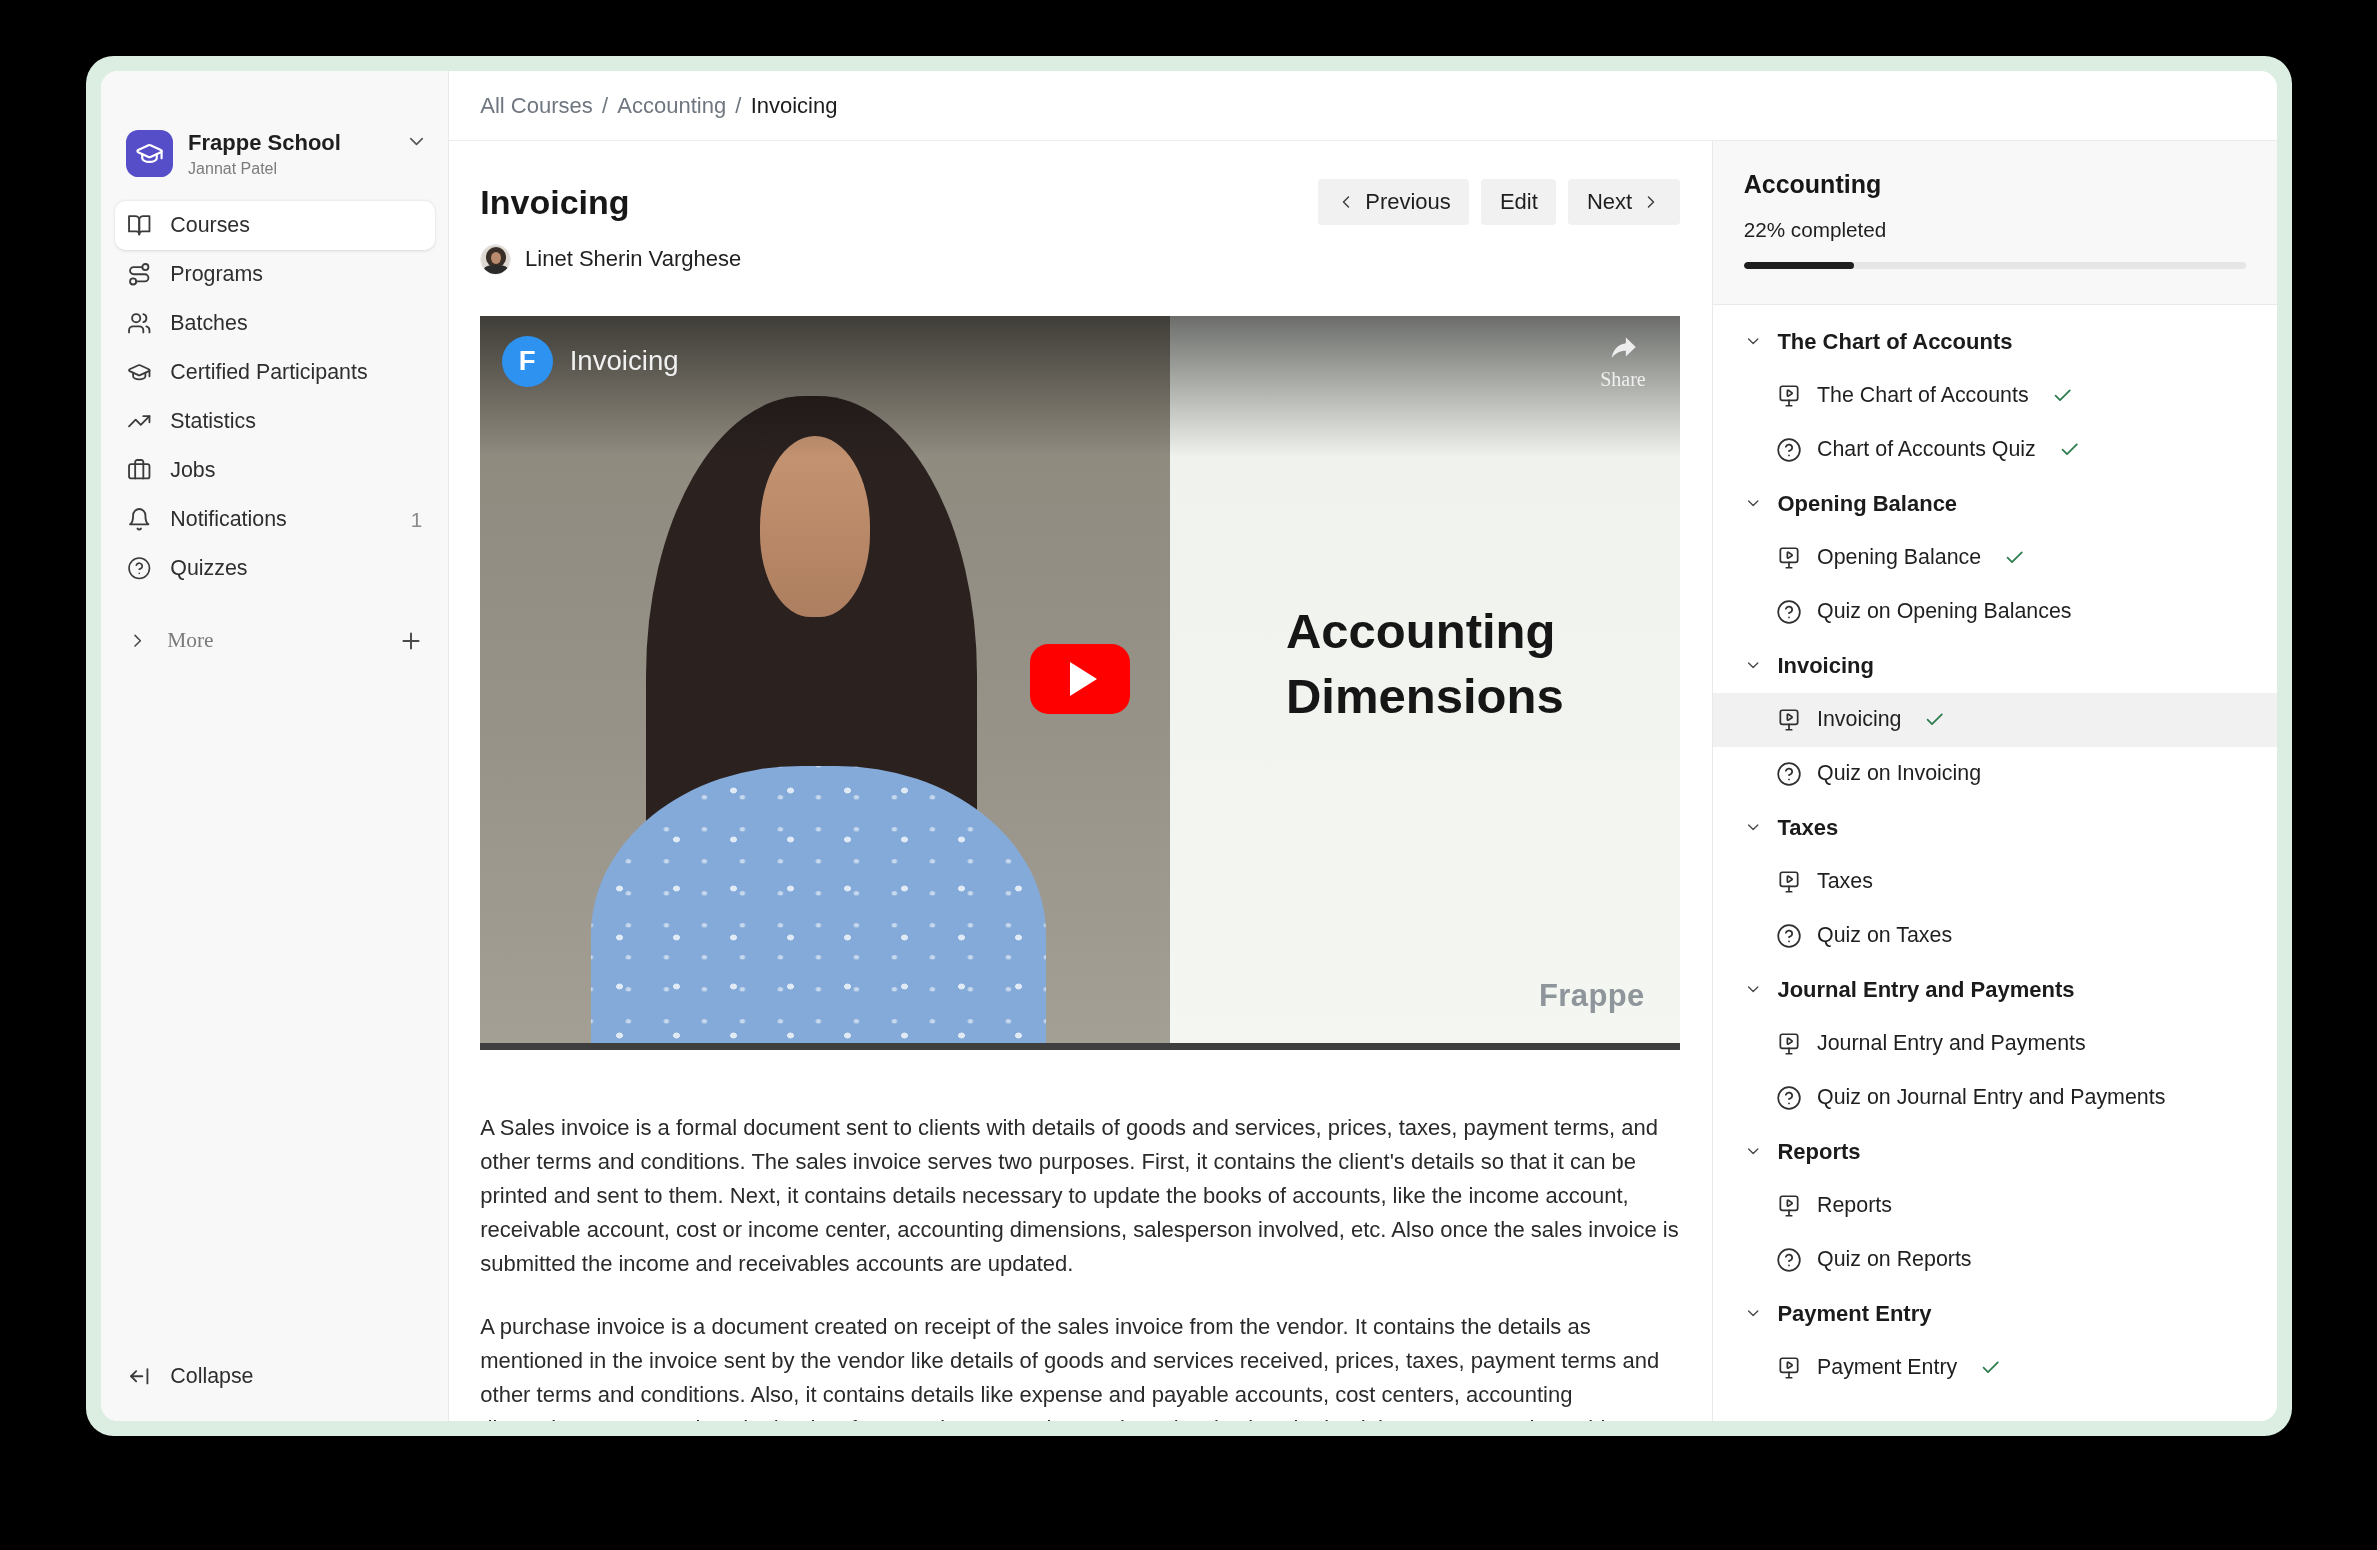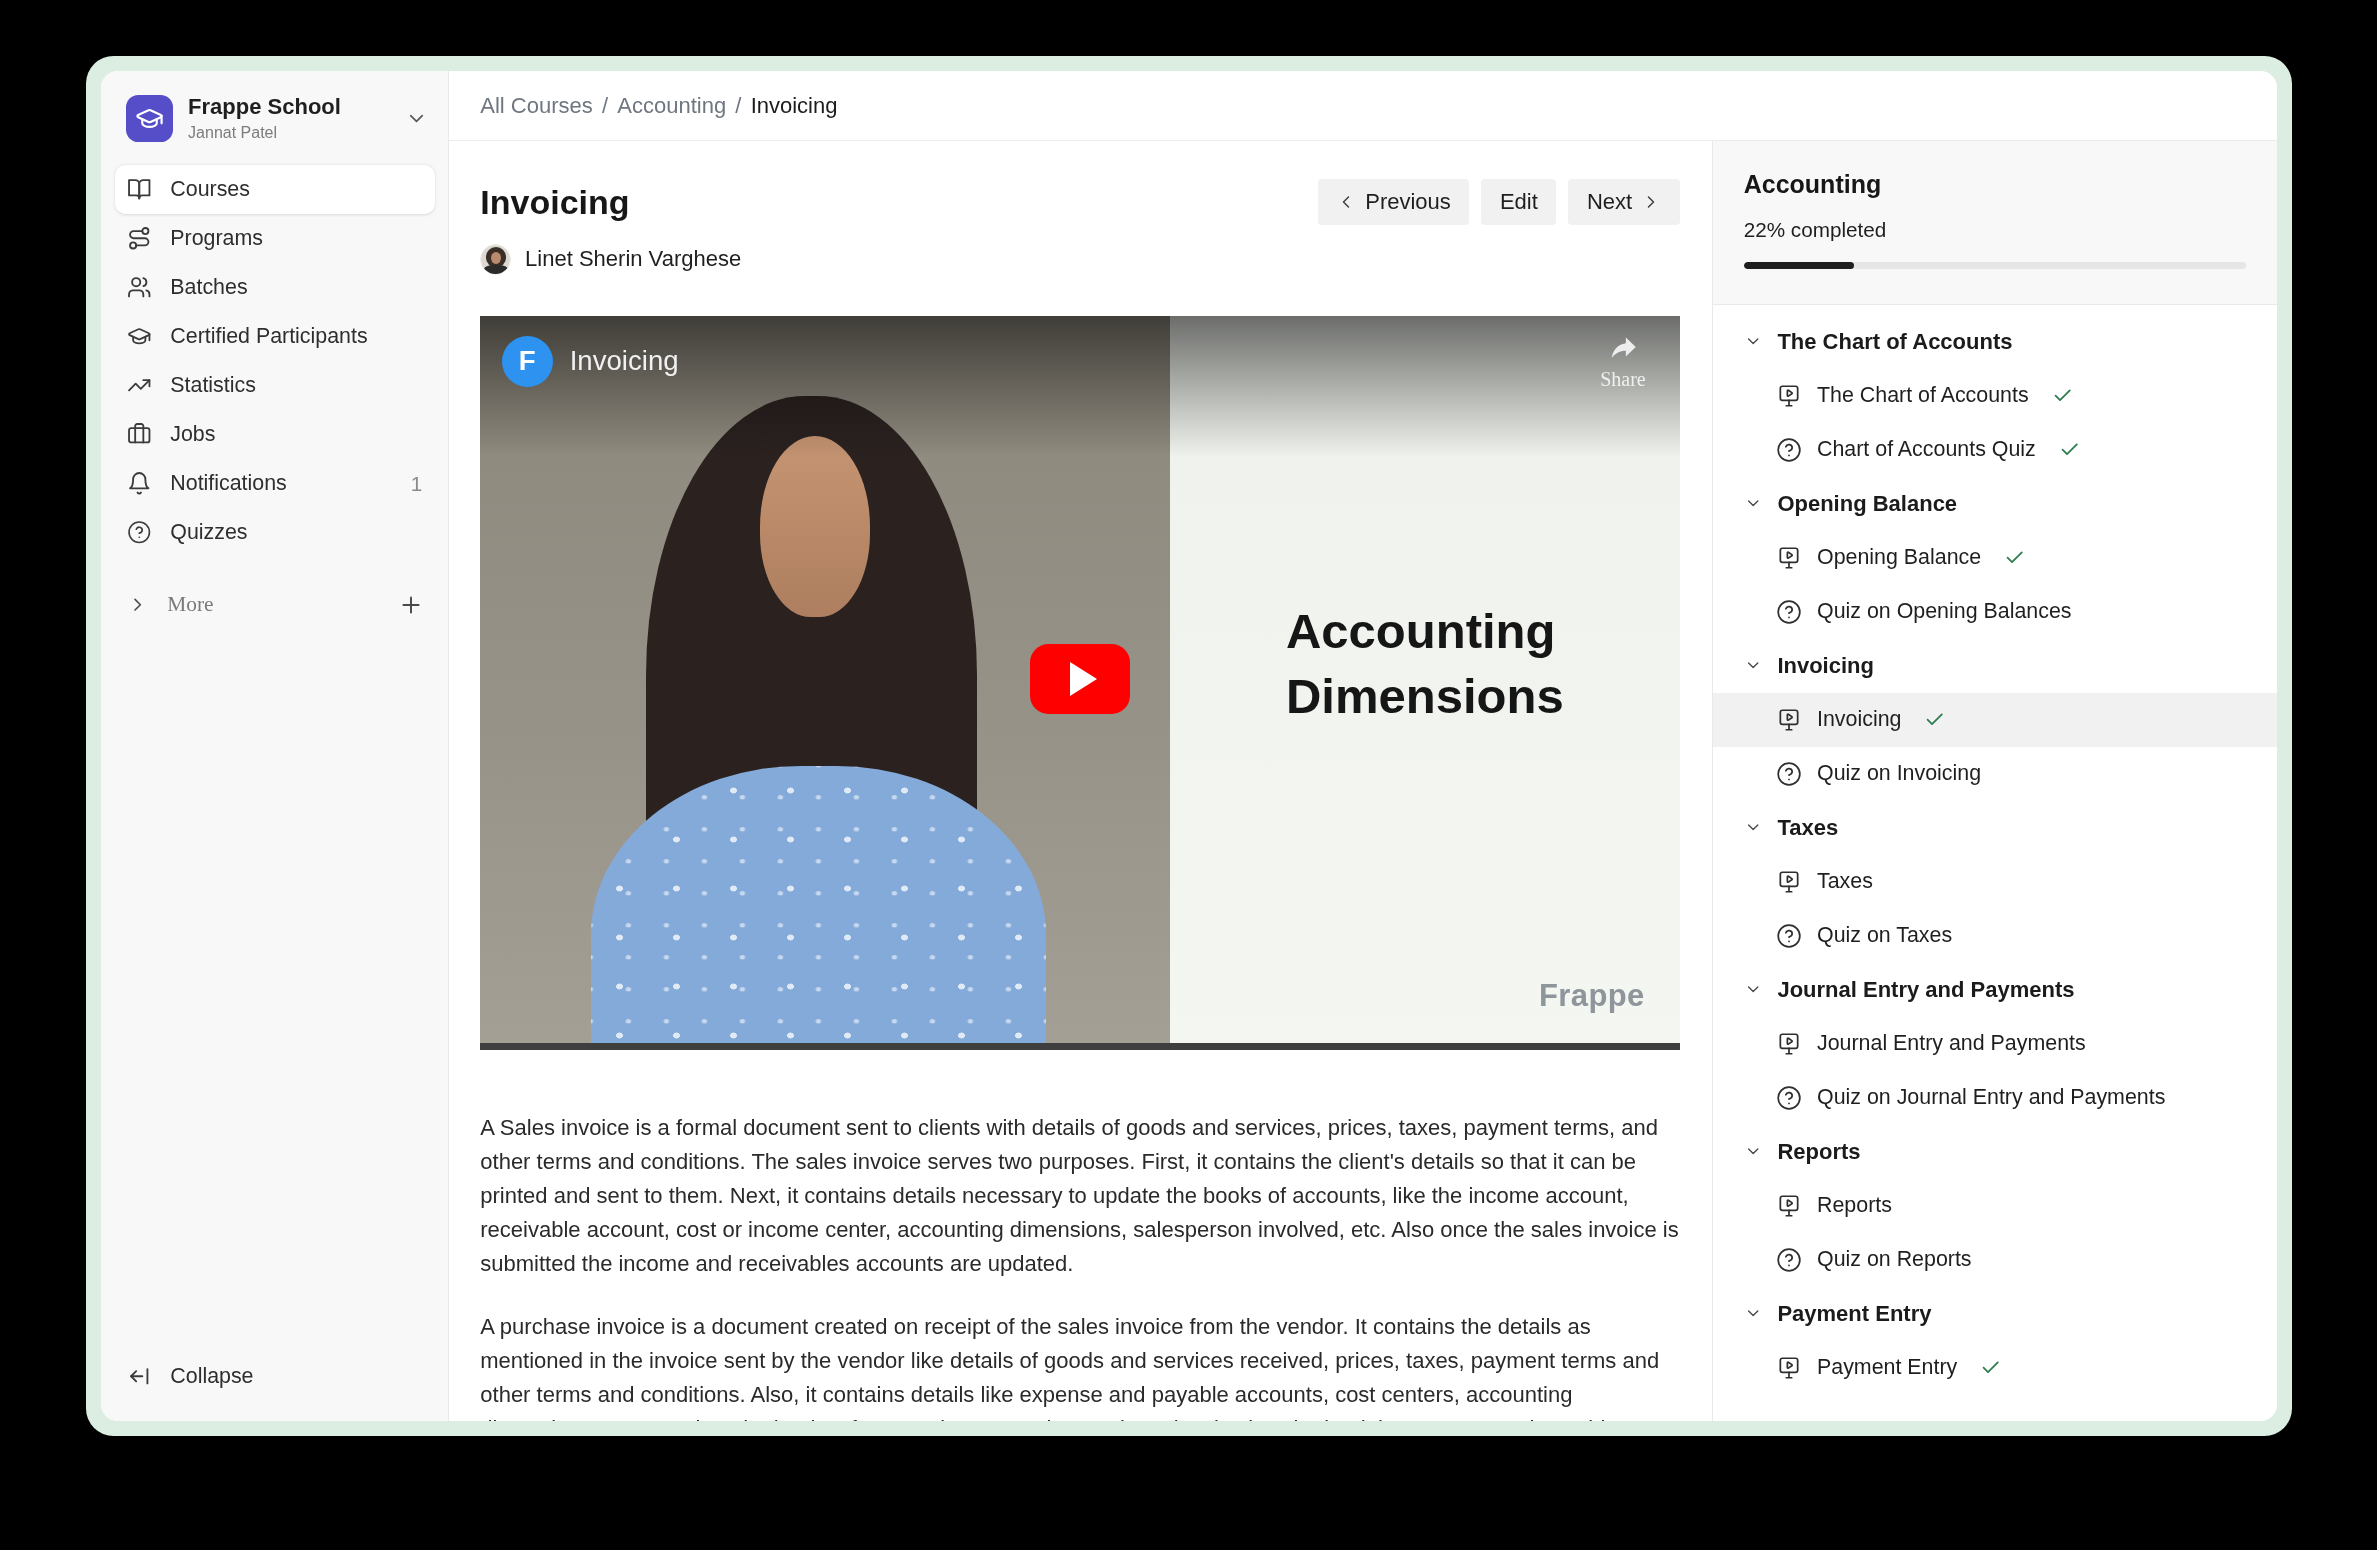--- a/index.html
+++ b/index.html
@@ -4,21 +4,21 @@
 <style>
   * { margin:0; padding:0; box-sizing:border-box; }
   html,body { width:2377px; height:1550px; background:#000; font-family:"Liberation Sans", sans-serif; overflow:hidden; }
 
   .window { position:absolute; left:86px; top:56px; width:2206px; height:1380px;
             background:#DCEEE2; border-radius:27.6px; padding:15.3px; }
   .app { width:100%; height:100%; background:#fff; border-radius:17px; overflow:hidden; display:flex; }
 
   
   .sidebar { flex:0 0 348px; width:348px; background:#F7F8F7; border-right:0.8px solid #E9E9E9; position:relative; }
-  .brand { display:flex; align-items:center; gap:15.3px; padding:23px 20px 12.3px 24.5px; cursor:pointer; }
+  .brand { display:flex; gap:15.3px; padding:23px 20px 12.3px 24.5px; cursor:pointer;margin-top:36px; }
   .brand-logo { width:47px; height:47px; border-radius:12.3px; background:#564EC9; display:flex; align-items:center; justify-content:center; flex:0 0 47px; color:#fff; }
   .brand-text { flex:1; min-width:0; }
   .brand-name { font-size:22px; font-weight:700; color:#1F1F1F; }
   .brand-sub { font-size:16px; color:#7C7C7C; margin-top:3.8px; }
   .brand-chev { color:#5A5A5A; }
 
   .nav { padding:10.7px 13.8px 0 13.8px; }
   .nav-item { height:49px; display:flex; align-items:center; gap:18.4px; padding:0 12.3px; border-radius:10.7px;
               font-size:21.4px; color:#2E2E2E; cursor:pointer; }
   .nav-item.active { background:#FFFFFF; box-shadow:0 0.8px 3.1px rgba(0,0,0,.13); }

